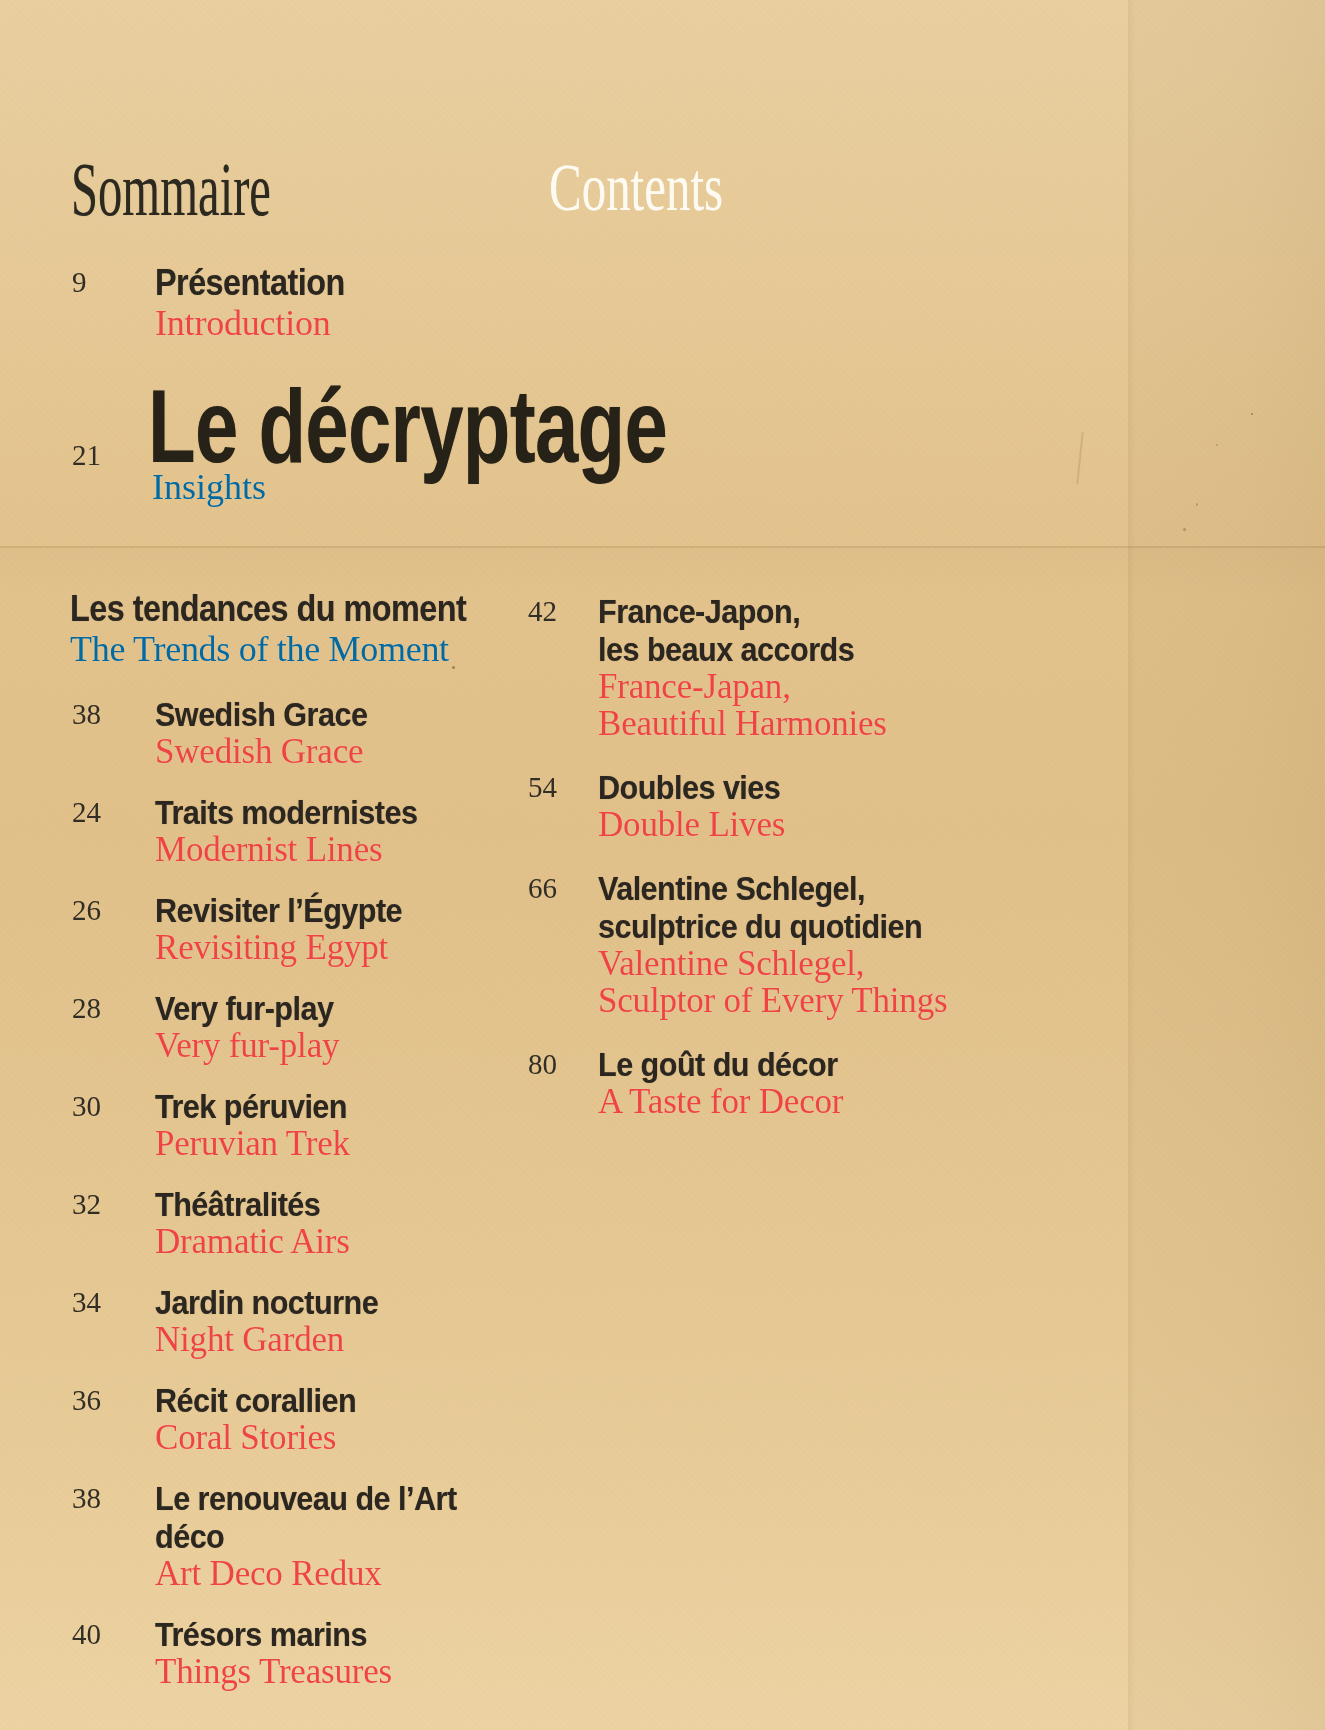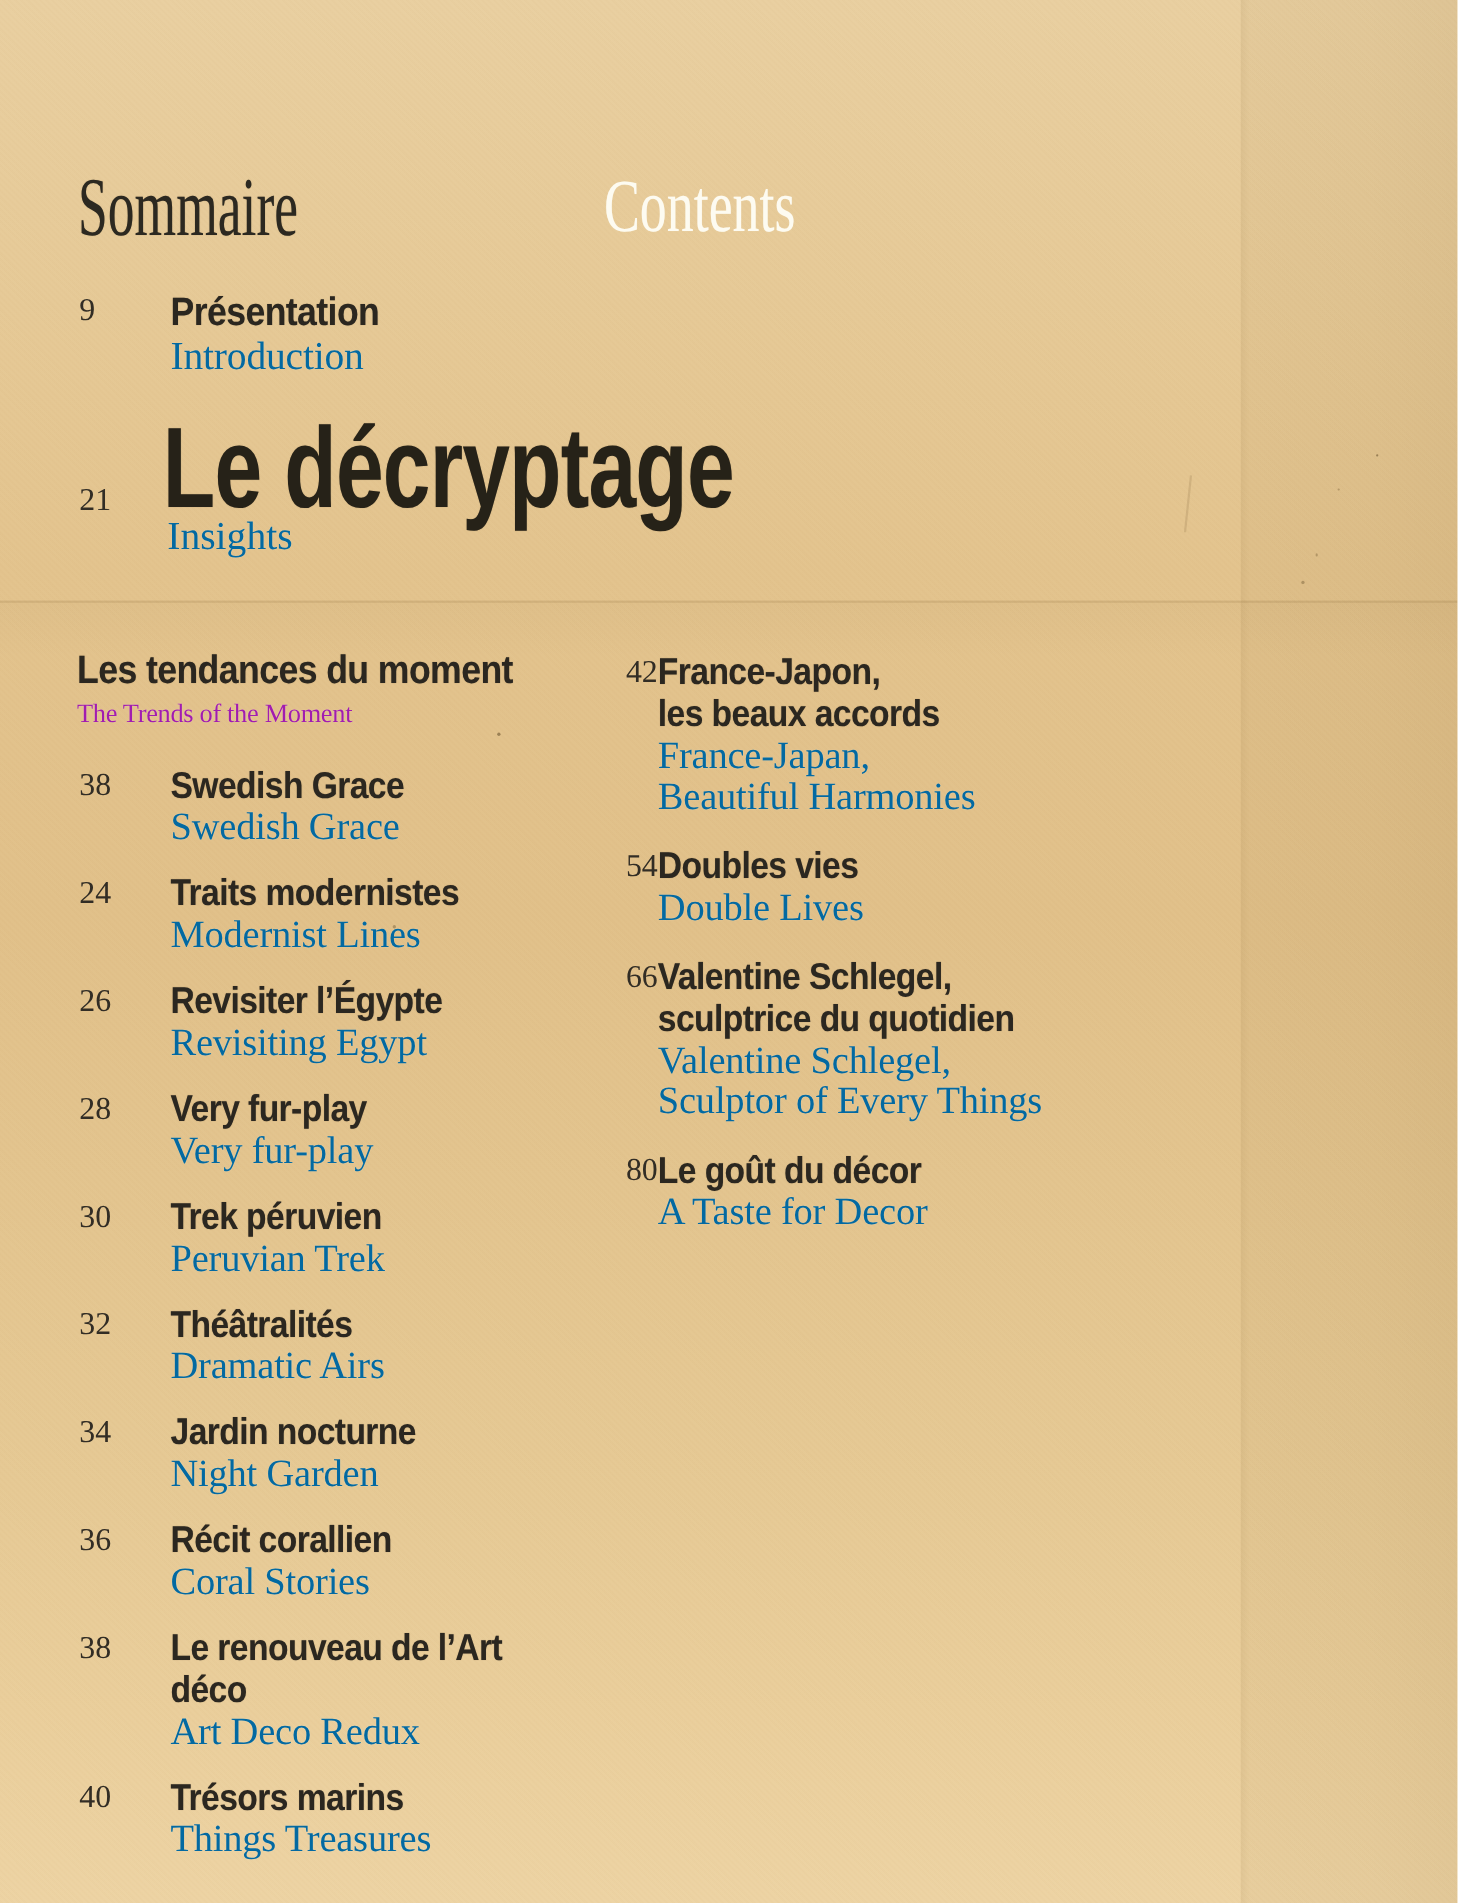--- a/index.html
+++ b/index.html
@@ -43,21 +43,21 @@
     font-family:"Liberation Serif",serif;font-size:29px;line-height:38px;
     color:#322d25;flex:0 0 auto;
   }
   .etitle{
     display:inline-block;transform-origin:left top;transform:scaleX(0.90);
     font-weight:700;font-size:34px;line-height:38px;letter-spacing:-0.6px;
     color:#2b2720;white-space:pre-line;text-shadow:0 0 1px rgba(40,30,10,0.3);
   }
   .esub{
     font-family:"Liberation Serif",serif;font-size:35px;line-height:37px;
-    letter-spacing:-0.2px;color:#0369a1;white-space:pre-line;
+    letter-spacing:-0.2px;color:#ef4444;white-space:pre-line;
     text-shadow:0 0 1px rgba(255,255,248,0.4);
   }
   .entry{display:flex;align-items:flex-start;}
   .entry .txt{min-width:0;}
 
   
   .intro-9{position:absolute;left:72px;top:263px;width:520px;}
   .intro-9 .num{width:83px;}
   .intro-9 .etitle{font-size:36px;line-height:40px;}
   .intro-9 .esub{font-size:36px;line-height:40px;}
@@ -73,31 +73,31 @@
   }
 
   
   .section-head{position:absolute;left:70px;top:589px;width:520px;}
   .section-head .fr{
     display:inline-block;transform-origin:left top;transform:scaleX(0.90);
     font-weight:700;font-size:36px;line-height:40px;letter-spacing:-0.6px;color:#2b2720;
     text-shadow:0 0 1px rgba(40,30,10,0.3);
   }
   .section-head .en{
-    font-family:"Liberation Serif",serif;font-size:24px;line-height:40px;
-    letter-spacing:-0.3px;color:#a21caf;text-shadow:0 0 1px rgba(255,255,248,0.4);
+    font-family:"Liberation Serif",serif;font-size:36px;line-height:40px;
+    letter-spacing:-0.3px;color:#0369a1;text-shadow:0 0 1px rgba(255,255,248,0.4);
   }
 
   
   .left-col{position:absolute;left:72px;top:695px;width:480px;}
   .left-col .entry{margin-bottom:23px;}
   .left-col .num{width:83px;}
   .right-col{position:absolute;left:528px;top:592px;width:580px;}
   .right-col .entry{margin-bottom:26px;}
-  .right-col .num{width:70px;text-align:right;}
+  .right-col .num{width:70px;}
   .right-col .etitle{line-height:38px;}
   .right-col .esub{line-height:37px;}
 </style>
 </head>
 <body>
 
 <div class="texture"></div>
 <div class="right-band"></div>
 <div class="hseam"></div>
 <div class="hseam-shade"></div>

